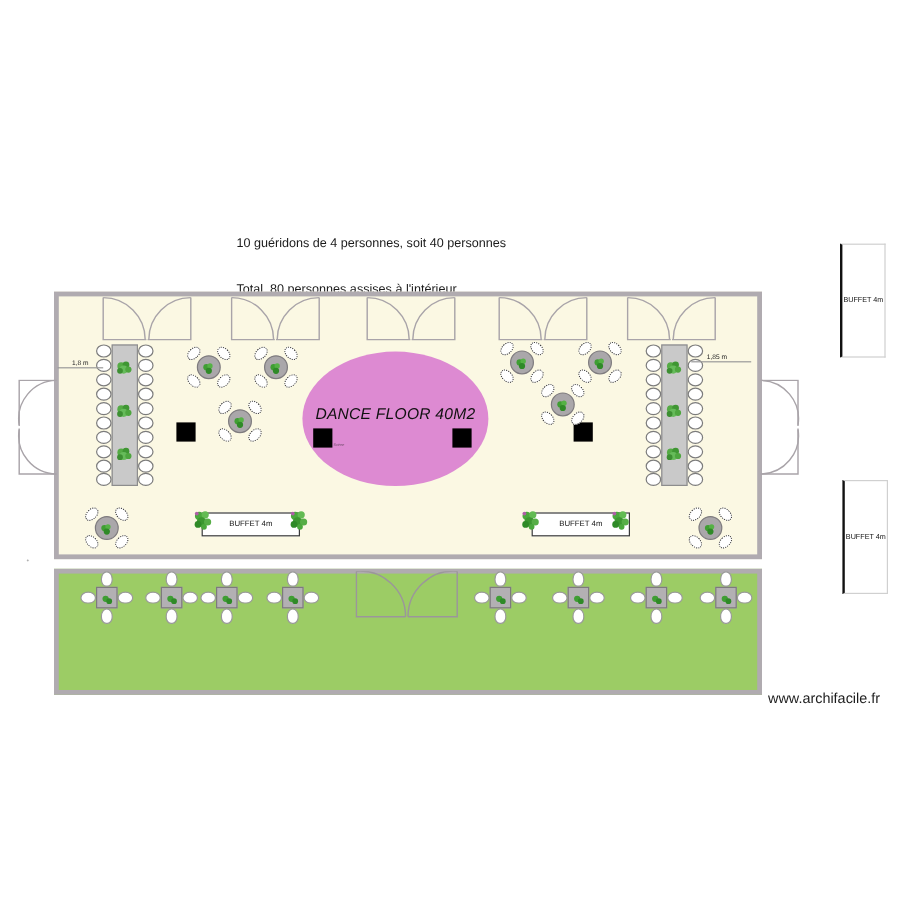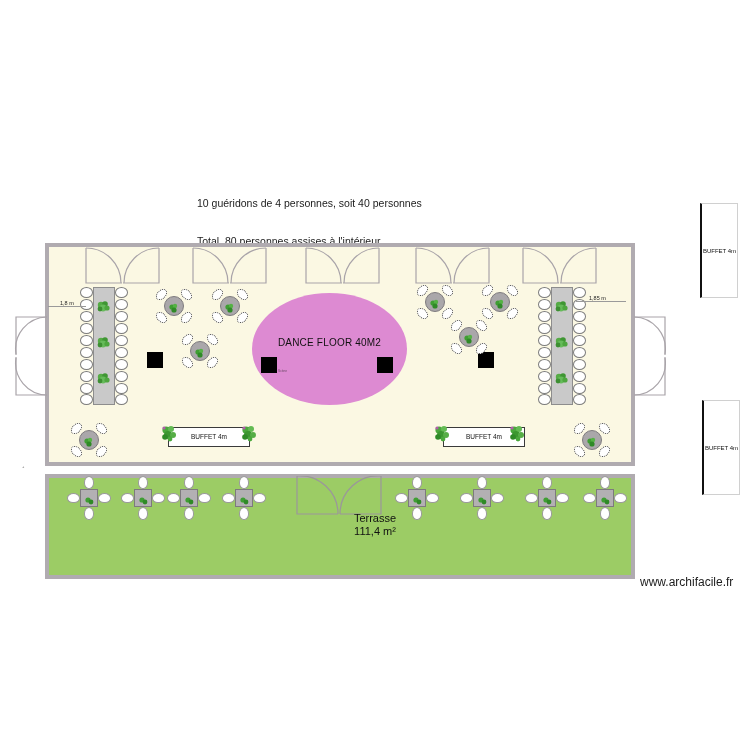--- a/index.html
+++ b/index.html
@@ -51,21 +51,21 @@
   .door-pair svg{display:block;}
 
   
   .dancefloor{
     position:absolute;left:252px;top:293px;width:155px;height:112px;
     background:#dd8ad2;
     border-radius:50%;
   }
   .df-label{
     position:absolute;left:0;right:0;top:44px;text-align:center;
-    font-size:10px;color:#111;letter-spacing:.2px;
+    font-size:13px;color:#111;letter-spacing:.2px;font-style:italic;
   }
   .df-tiny{
     position:absolute;left:26px;top:76px;font-size:3.2px;color:#6b4a66;
   }
 
   
   .spk{position:absolute;width:16px;height:16px;background:#000;}
 
   
   .banquet{position:absolute;width:22px;}
@@ -497,24 +497,20 @@
 
   <div style="position:absolute;left:296px;top:476px;">
     <svg width="86" height="40" viewBox="0 0 86 40">
       <path d="M1,0 L1,38 L42,38" fill="none" stroke="#9b969b" stroke-width="1.2"></path>
       <path d="M1,0 A38,38 0 0 1 42,38" fill="none" stroke="#9b969b" stroke-width="1.2"></path>
       <path d="M85,0 L85,38 L44,38" fill="none" stroke="#9b969b" stroke-width="1.2"></path>
       <path d="M85,0 A38,38 0 0 0 44,38" fill="none" stroke="#9b969b" stroke-width="1.2"></path>
     </svg>
   </div>
 
-  <div class="terrace-label">
-    <div>Terrasse</div>
-    <div>111,4 m²</div>
-  </div>
 
   <div class="sqtable" style="left:72px;top:481px;">
     <div class="sq-chair v" style="left:12px;top:-5px;"></div>
     <div class="sq-chair v" style="left:12px;top:26px;"></div>
     <div class="sq-chair h" style="left:-5px;top:12px;"></div>
     <div class="sq-chair h" style="left:26px;top:12px;"></div>
     <div class="sq-top"></div>
     <div style="position:absolute;left:12px;top:12px;">
       <svg width="11" height="11" viewBox="0 0 11 11">
           <circle cx="4" cy="4" r="2.6" fill="#3f9e33"></circle>

